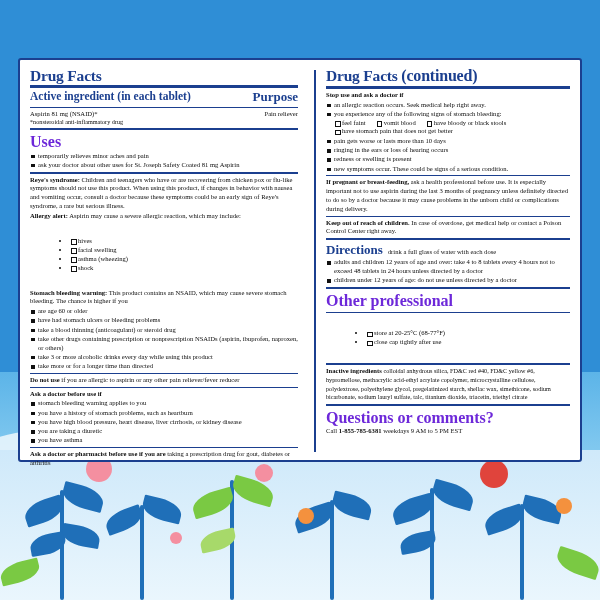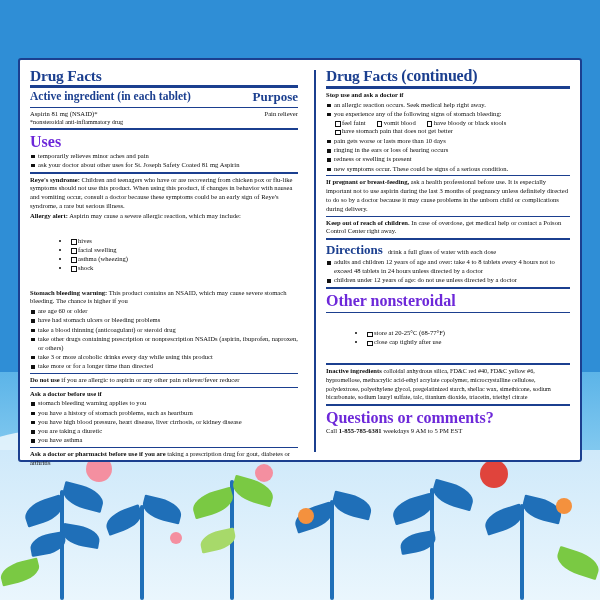--- a/index.html
+++ b/index.html
@@ -372,21 +372,21 @@
       <div class="inline-sect">
         <span class="dir-title">Directions</span>
         <span class="body">drink a full glass of water with each dose</span>
       </div>
       <ul class="b">
         <li>adults and children 12 years of age and over: take 4 to 8 tablets every 4 hours not to exceed 48 tablets in 24 hours unless directed by a doctor</li>
         <li>children under 12 years of age: do not use unless directed by a doctor</li>
       </ul>
       <div class="rule-med"></div>
 
-      <div class="sect-title">Other nonsteroidal</div>
+      <div class="sect-title">Other professional</div>
       <div class="rule-thin"></div>
       <ul class="b2">
         <li style="min-width:120px;">store at 20-25°C (68-77°F)</li>
         <li>close cap tightly after use</li>
       </ul>
       <div class="rule-med"></div>
 
       <div class="para">
         <b class="bold">Inactive ingredients</b>
         <span class="tiny">colloidal anhydrous silica, FD&amp;C red #40, FD&amp;C yellow #6, hypromellose, methacrylic acid-ethyl acrylate copolymer, microcrystalline cellulose, polydextrose, polyethylene glycol, pregelatinized starch, shellac wax, simethicone, sodium bicarbonate, sodium lauryl sulfate, talc, titanium dioxide, triacetin, triethyl citrate</span>

